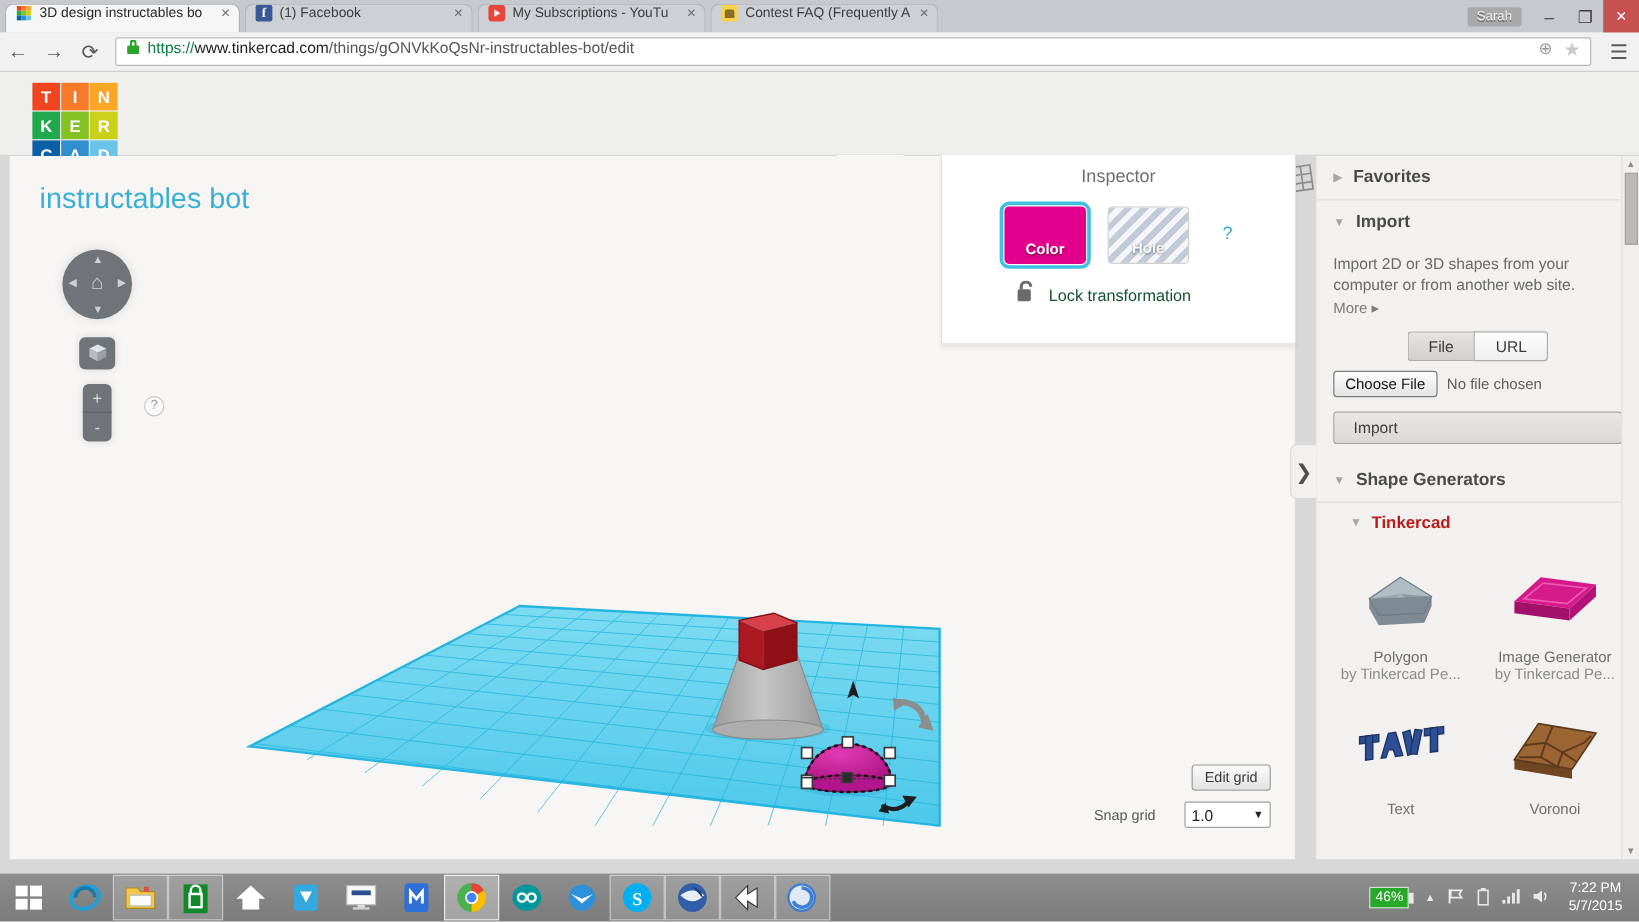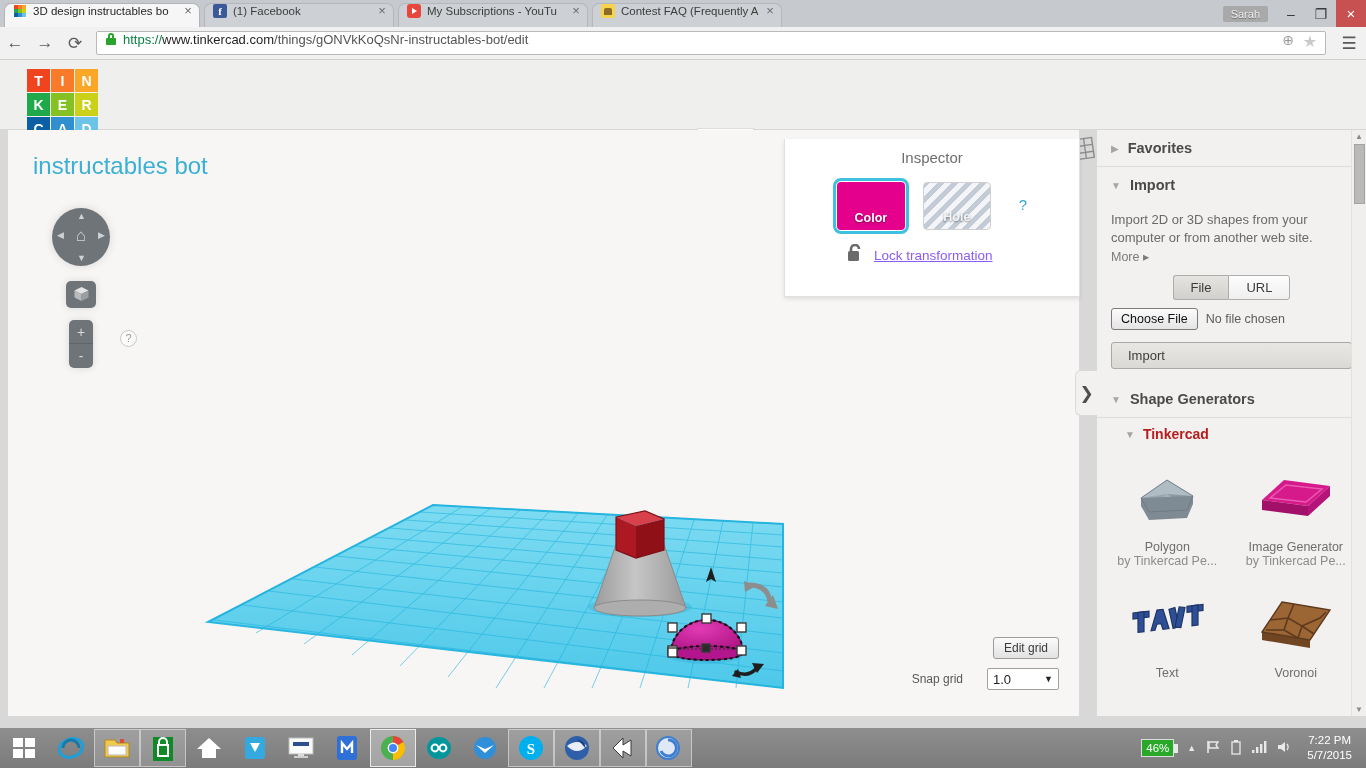--- a/index.html
+++ b/index.html
@@ -205,21 +205,21 @@
   .snaprow .lbl { font-size: 12px; color: #585858; }
   .snapsel {
     width: 72px; height: 22px; border: 1px solid #a0a0a0; border-radius: 2px;
     background: #fff; display: flex; align-items: center;
     justify-content: space-between; padding: 0 5px;
     font-size: 13px; color: #222;
   }
 
   
   .inspector {
-    position: absolute; left: 784px; top: 139px; width: 296px; height: 158px;
+    position: absolute; left: 784px; top: 129px; width: 296px; height: 158px;
     background: #fff; border: 1px solid #e0e0e0; border-top: none;
     box-shadow: 0 2px 4px rgba(0,0,0,.10);
   }
   .inspector h3 { font-size: 15px; font-weight: normal; color: #6e6e6e;
                   text-align: center; margin-top: 10px; }
   .swatches { display: flex; justify-content: center;
               align-items: flex-start; gap: 18px; margin-top: 16px; }
   .swatch {
     width: 68px; height: 48px; border-radius: 4px; position: relative;
     display: flex; align-items: flex-end; justify-content: center;
@@ -231,21 +231,21 @@
   .swatch.hole {
     border: 1px solid #d0d0d0;
     background: repeating-linear-gradient(-45deg,
       #f3f5f8 0 5px, #c3ccd6 5px 10px);
   }
   .swatch.hole .cap { color: #f2f4f7; }
   .insp-help { color: #35a9cc; font-size: 15px; margin-left: 10px;
                margin-top: 14px; }
   .lockrow { display: flex; align-items: center; gap: 10px;
              margin: 14px 0 0 62px; }
-  .lockrow .txt { font-size: 13.5px; color: #8b5cf6; text-decoration: underline; }
+  .lockrow .txt { font-size: 13.5px; color: #14532d; }
 
   
   .rpanel {
     position: absolute; left: 1096px; top: 130px; width: 270px; height: 586px;
     background: #f2f1ef; border-left: 1px solid #d9d9d7; overflow: hidden;
   }
   .collapse-handle {
     position: absolute; left: 1075px; top: 370px; width: 22px; height: 46px;
     background: #f2f1ef; border: 1px solid #d9d9d7; border-right: none;
     border-radius: 6px 0 0 6px;

